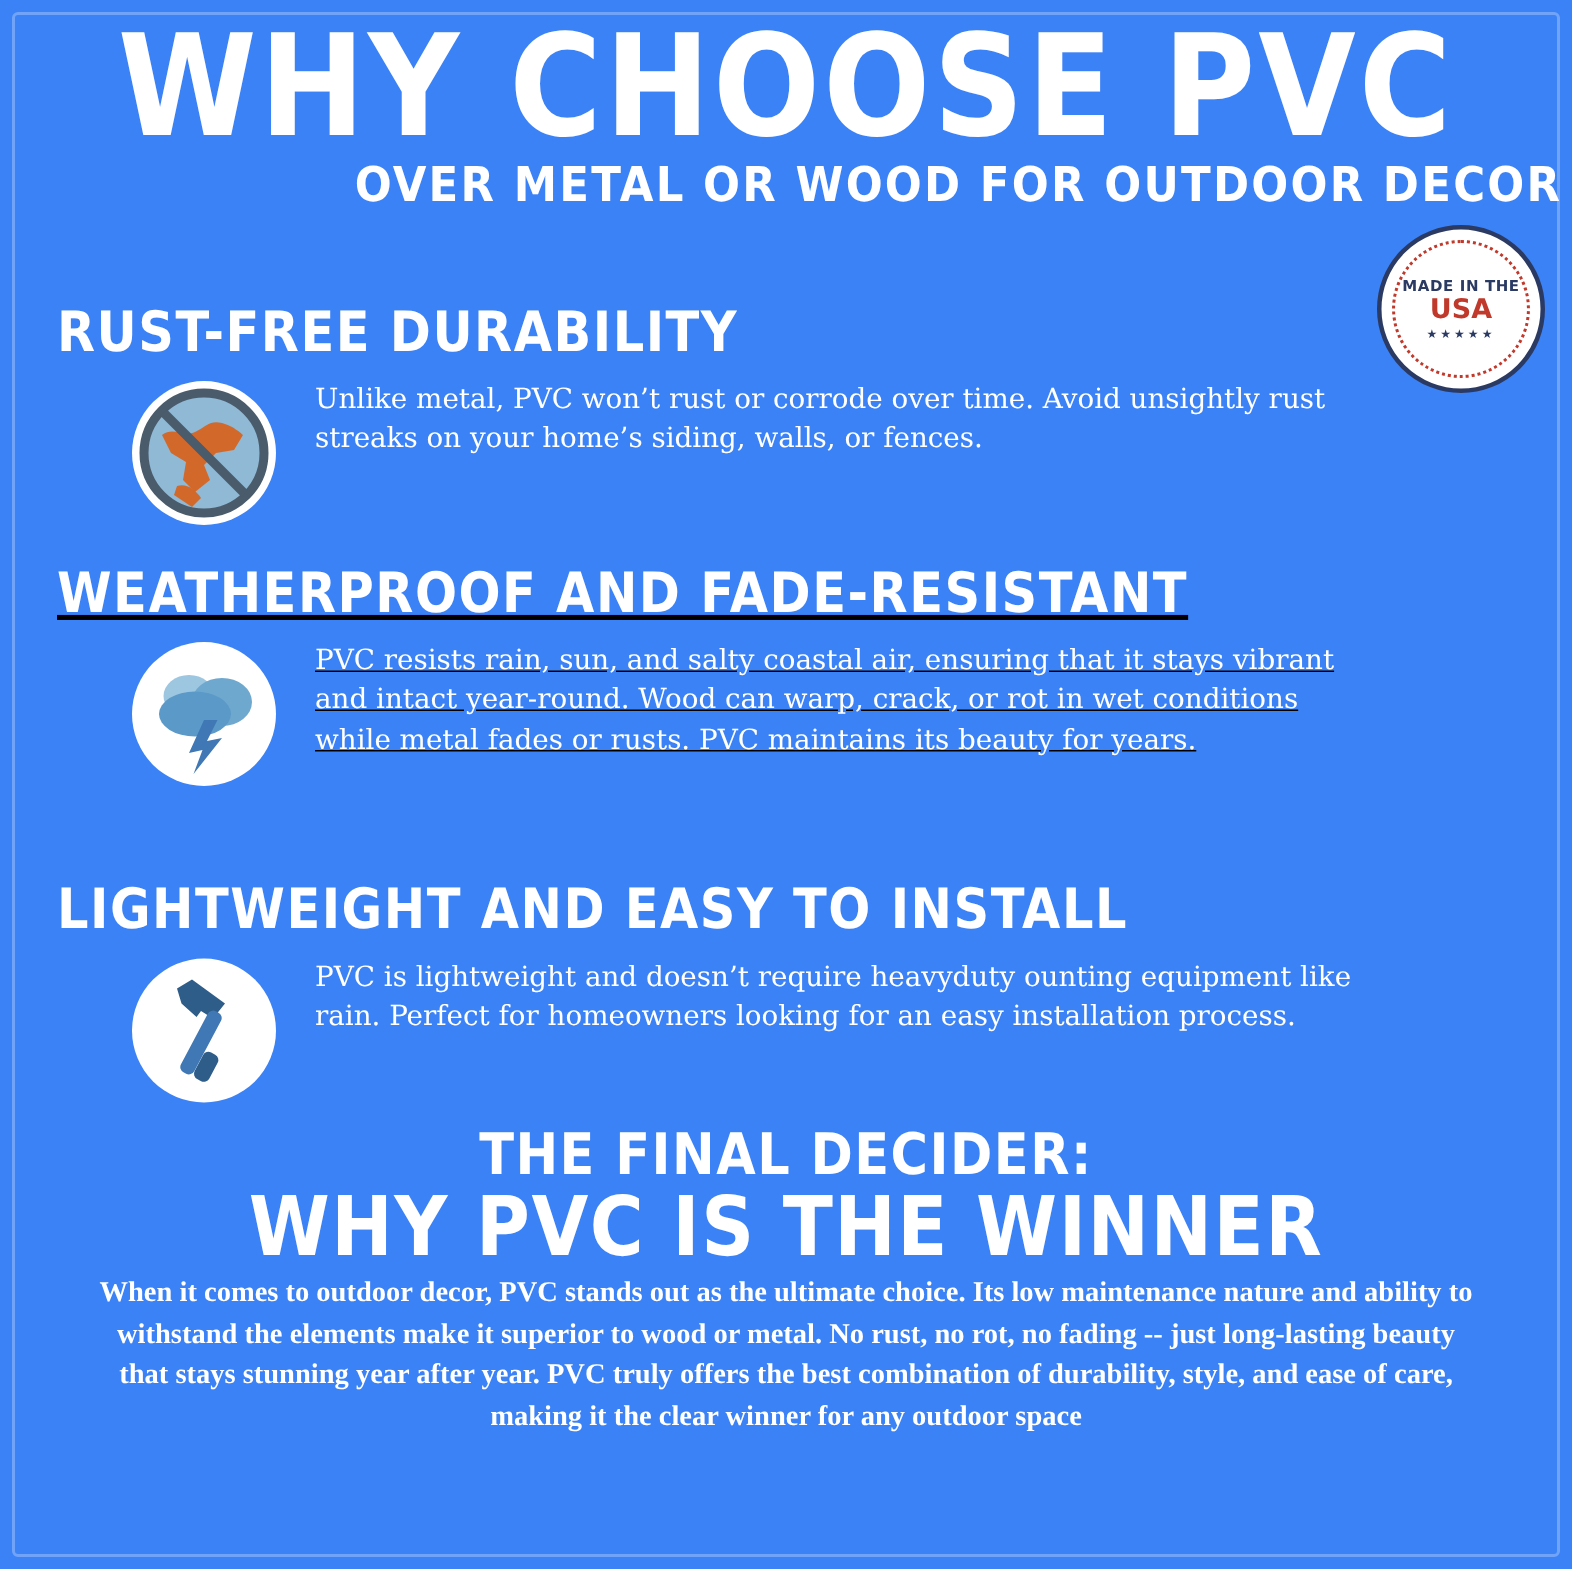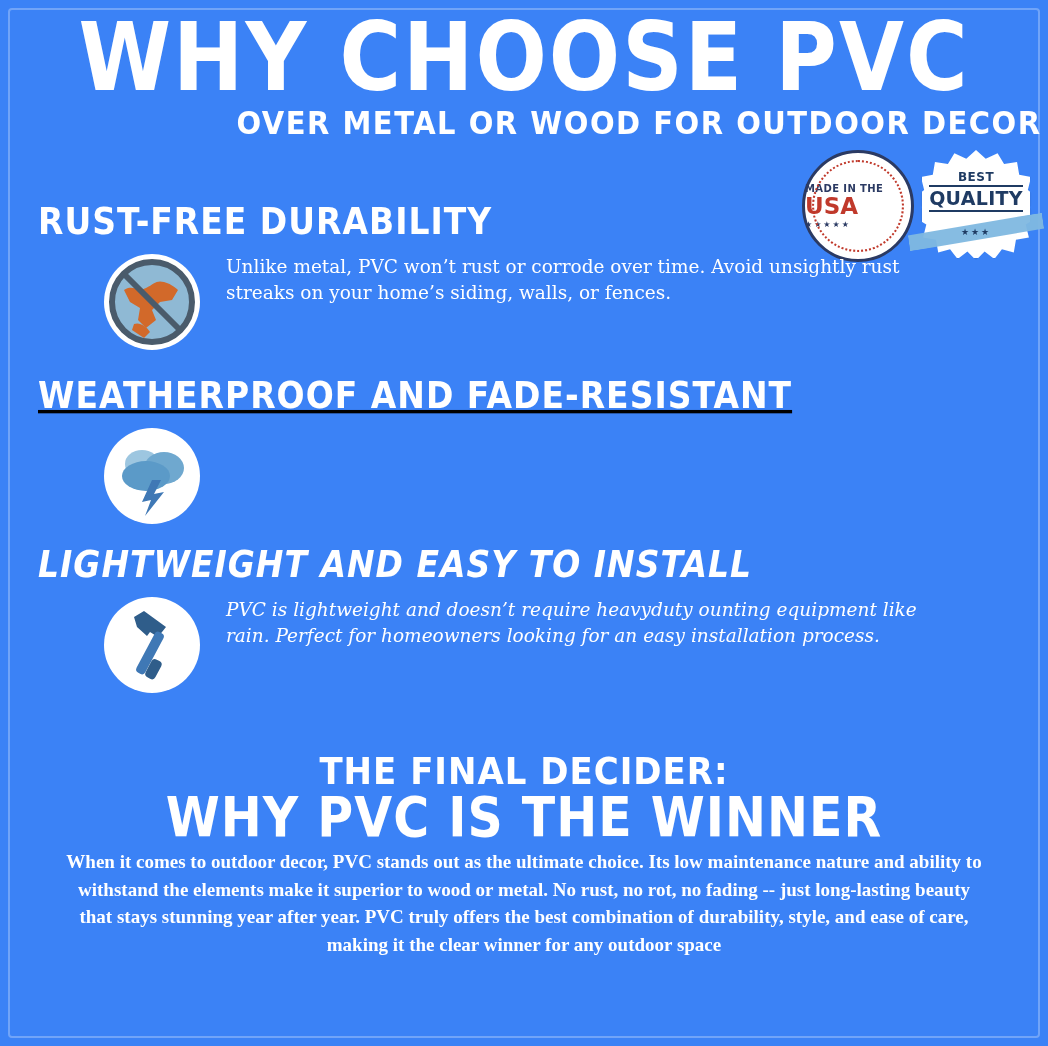--- a/index.html
+++ b/index.html
@@ -78,21 +78,21 @@
   }
   .badge-usa {
     width: 112px;
     height: 112px;
     border-radius: 50%;
     background: #ffffff;
     border: 3px solid #2b3a63;
     box-sizing: border-box;
     display: flex;
     flex-direction: column;
-    align-items: flex-start;
+    align-items: center;
     justify-content: center;
     position: relative;
   }
   .badge-usa .ring {
     position: absolute;
     left: 7px; top: 7px; right: 7px; bottom: 7px;
     border: 2px dotted #c0392b;
     border-radius: 50%;
   }
   .badge-usa .madein {
@@ -100,21 +100,21 @@
     font-weight: bold;
     font-size: 10px;
     color: #2b3a63;
     letter-spacing: .4px;
     line-height: 1.1;
     text-align: center;
   }
   .badge-usa .usa {
     font-family: "DejaVu Sans", sans-serif;
     font-weight: bold;
-    font-size: 23px;
+    font-size: 18px;
     color: #c0392b;
     line-height: 1;
     margin-top: 1px;
   }
   .badge-usa .stars {
     font-size: 8px;
     color: #2b3a63;
     letter-spacing: 2px;
     margin-top: 2px;
   }
@@ -182,21 +182,20 @@
     font-size: 33px;
     letter-spacing: 1px;
     text-transform: uppercase;
     transform: scaleY(1.12);
     transform-origin: left top;
   }
   .sec-body {
     display: flex;
     align-items: flex-start;
     margin-top: 16px;
-    margin-left: 16px;
   }
   .icon-circle {
     flex: 0 0 auto;
     width: 96px;
     height: 96px;
     margin-left: 88px;
     border-radius: 50%;
     background: #ffffff;
     display: flex;
     align-items: center;
@@ -262,29 +261,20 @@
 
   <div class="headline">WHY CHOOSE PVC</div>
   <div class="subhead">OVER METAL OR WOOD FOR OUTDOOR DECOR</div>
 
   <div class="badges">
     <div class="badge-usa">
       <div class="ring"></div>
       <div class="madein">MADE IN THE</div>
       <div class="usa">USA</div>
       <div class="stars">★★★★★</div>
-    </div>
-    <div class="badge-quality">
-      <div class="starburst"></div>
-      <div class="ribbon"></div>
-      <div class="bq-text">
-        <div class="best">BEST</div>
-        <div class="quality">QUALITY</div>
-        <div class="bstars">★★★</div>
-      </div>
     </div>
   </div>
 
   <div class="section" style="top:199px;">
     <div class="sec-title">RUST-FREE DURABILITY</div>
     <div class="sec-body">
       <div class="icon-circle">
         <svg width="96" height="96" viewBox="0 0 96 96" aria-hidden="true">
           <circle cx="48" cy="48" r="40" fill="#8fb9d4"></circle>
           <path d="M20 36c8-6 14 2 22-2s10-8 18-6 14 8 14 8l-6 10-12 2-8 8 4 10-10 8-8-8 2-12-10-6z" fill="#d2692a"></path>
@@ -301,24 +291,25 @@
     <div class="sec-title">WEATHERPROOF AND FADE-RESISTANT</div>
     <div class="sec-body">
       <div class="icon-circle">
         <svg width="96" height="96" viewBox="0 0 96 96" aria-hidden="true">
           <ellipse cx="38" cy="36" rx="17" ry="14" fill="#9dc6e0"></ellipse>
           <ellipse cx="60" cy="40" rx="20" ry="16" fill="#6fa8cf"></ellipse>
           <ellipse cx="42" cy="48" rx="24" ry="15" fill="#5b9ac8"></ellipse>
           <polygon points="48,52 38,74 47,72 41,88 60,64 50,66 57,52" fill="#3f78b5"></polygon>
         </svg>
       </div>
+      <div class="sec-text">PVC resists  rain, sun, and salty coastal air, ensuring that it stays vibrant and intact year-round. Wood can warp, crack, or rot in wet conditions while metal fades or rusts. PVC maintains its beauty for years.</div>
     </div>
   </div>
 
-  <div class="section" style="top:542px;font-style:italic;">
+  <div class="section" style="top:584px;">
     <div class="sec-title">LIGHTWEIGHT AND EASY TO INSTALL</div>
     <div class="sec-body">
       <div class="icon-circle">
         <svg width="96" height="96" viewBox="0 0 96 96" aria-hidden="true">
           <path d="M30 20l10-6 22 16-8 10-8-5-3 4-10-9z" fill="#2f5d8a"></path>
           <rect x="41" y="33" width="10" height="46" rx="4" transform="rotate(28 46 56)" fill="#3f78b5"></rect>
           <rect x="44" y="62" width="11" height="20" rx="4" transform="rotate(28 49 72)" fill="#2f5d8a"></rect>
         </svg>
       </div>
       <div class="sec-text">PVC is lightweight and doesn’t require heavyduty ounting equipment like rain. Perfect for homeowners looking for an easy installation process.</div>

